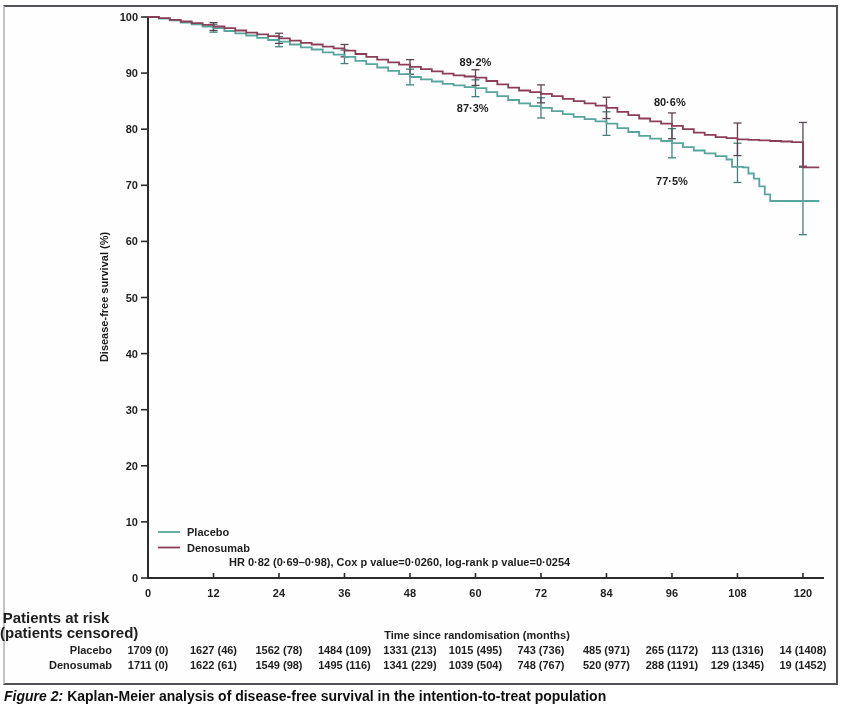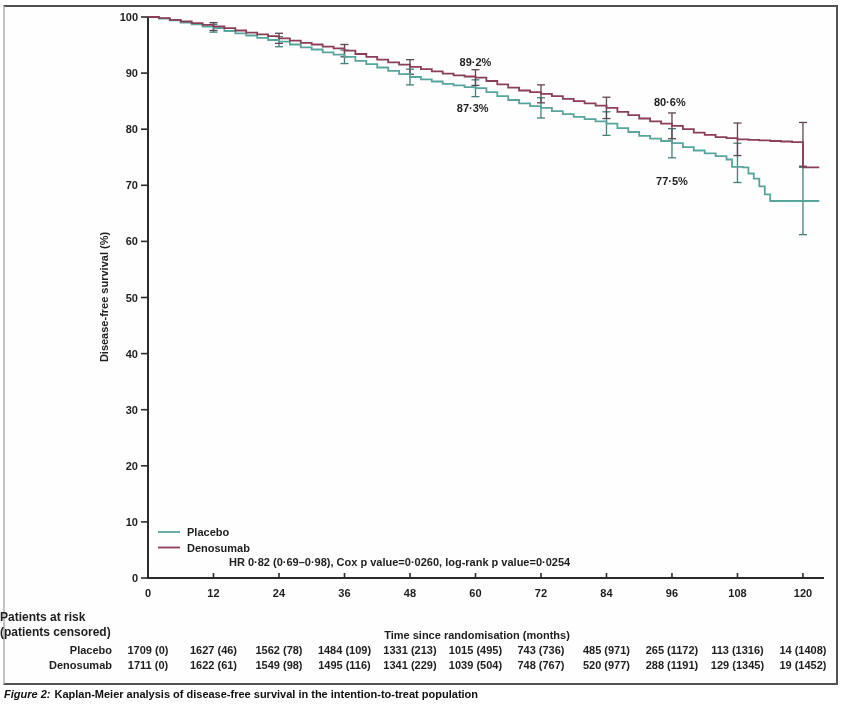--- a/index.html
+++ b/index.html
@@ -16,24 +16,24 @@
     font-family:"Liberation Sans", sans-serif;
     font-weight:700;fill:#1e1e1e;
   }
   .overlay{position:absolute;font-weight:700;color:#1e1e1e;white-space:nowrap;}
   .y-title{
     left:104px;top:297px;font-size:11px;
     transform:translate(-50%,-50%) rotate(-90deg);
   }
   .x-title{left:477px;top:605px;font-size:11px;transform:translateX(-50%);margin-top:24px;}
   .stats-line{left:187px;top:556px;font-size:11px;padding-left:42px;}
-  .risk-head{left:0;width:112px;text-align:left;font-size:12px;line-height:13px;}
+  .risk-head{left:0;width:112px;text-align:center;font-size:15px;line-height:13px;}
   .risk-head-1{top:611px;}
   .risk-head-2{top:626px;}
-  .caption{left:4px;top:688px;font-size:11px;color:#0f0f0f;}
+  .caption{left:4px;top:688px;font-size:14px;color:#0f0f0f;}
   .caption .fig-label{font-style:italic;margin-right:4px;}
 </style>
 </head>
 <body>
 
 <div class="frame"></div>
 
 <svg id="plot" width="844" height="706" viewBox="0 0 844 706">
     <g>
       <line x1="148" y1="17" x2="148" y2="578" stroke="#2b2b2b" stroke-width="2"></line>

